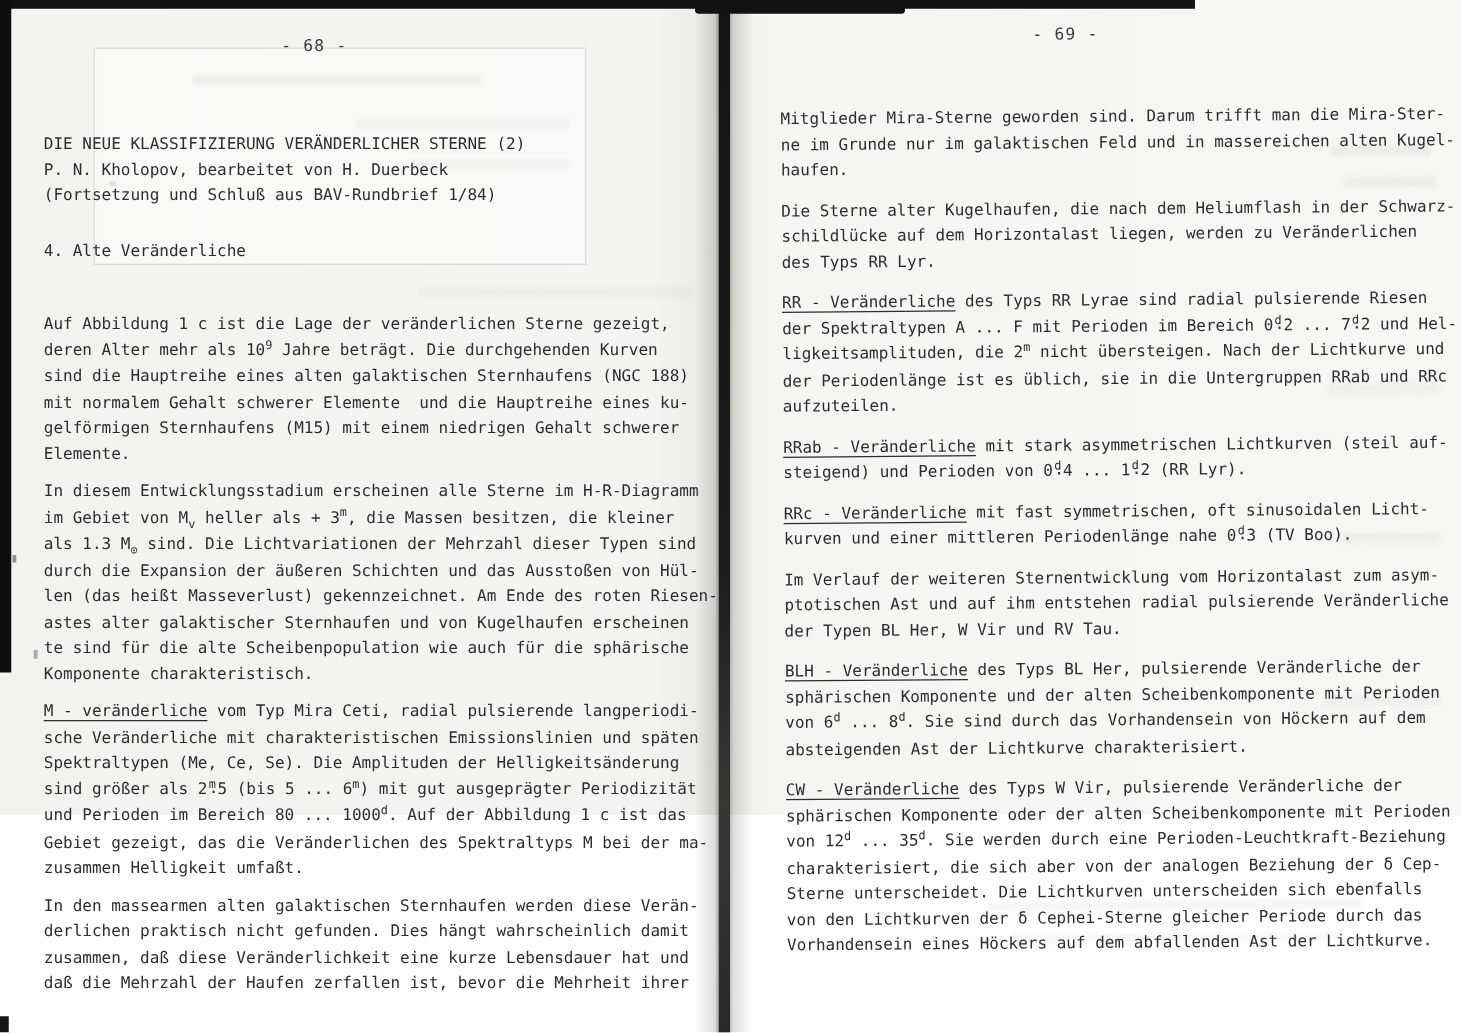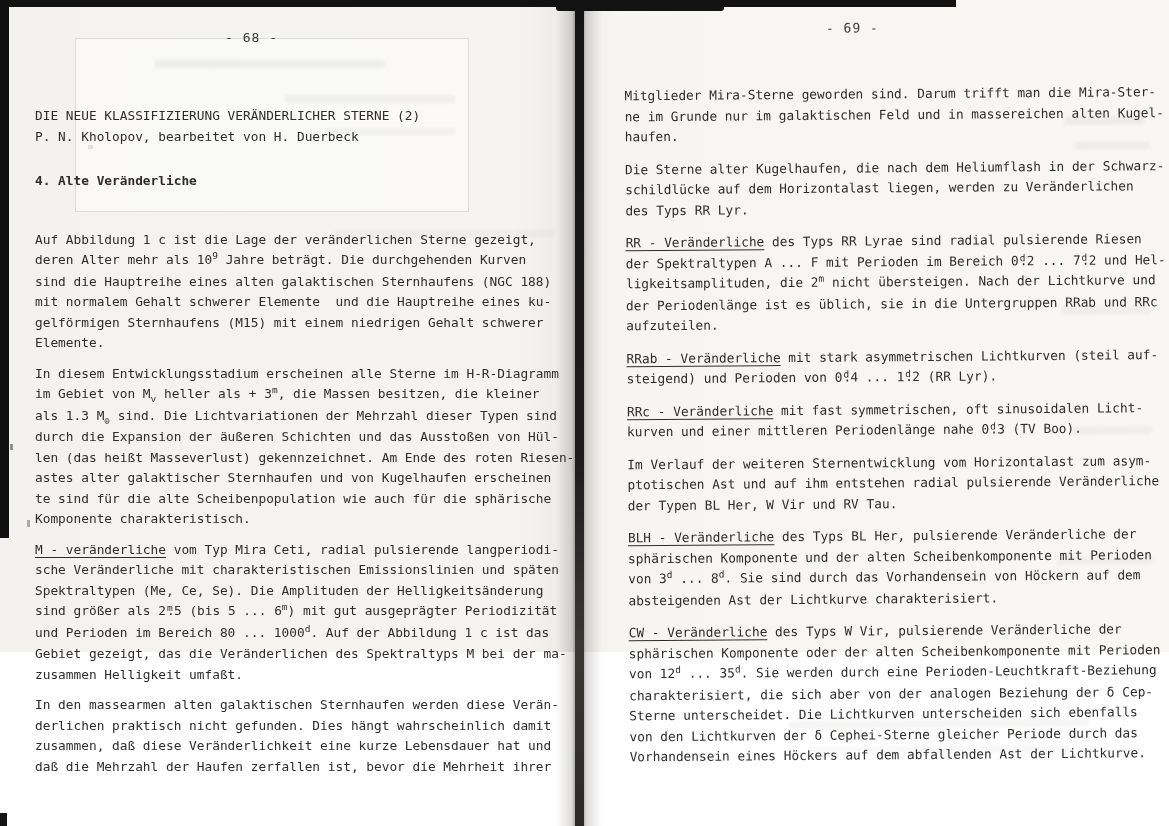--- a/index.html
+++ b/index.html
@@ -37,21 +37,21 @@
   .pageno{position:absolute;font-size:13px;letter-spacing:1px;color:#3a3a3a;white-space:pre;}
   .page-left .pageno{left:190px;top:30px;}
   .page-right .pageno{left:202px;top:22px;}
   .content{position:absolute;left:0;font-size:12.8px;line-height:20.5px;color:#2e2d2c;}
   .page-left .content{top:106px;}
   .page-right .content{top:86px;}
   .tline{white-space:pre;}
   .block{margin:0;}
   .block + .block{margin-top:10px;}
   .page-right .block + .block{margin-top:12px;}
-  .block.title + .block.heading{margin-top:24px;font-weight:bold;}
+  .block.title + .block.heading{margin-top:24px;}
   .block.heading + .block{margin-top:38px;}
   .u{text-decoration:underline;text-underline-offset:3px;text-decoration-thickness:1px;}
   .sup{font-size:9.5px;position:relative;top:-5px;}
   .sub{font-size:9.5px;position:relative;top:4px;}
   .supdot{display:inline-block;position:relative;width:8px;height:1px;vertical-align:baseline;}
   .sd-letter{position:absolute;left:1px;top:-16px;font-size:9.5px;}
   .sd-dot{position:absolute;left:1px;top:-13px;}
   
   .ghost-rect{
     position:absolute;left:40px;top:38px;width:392px;height:172px;
@@ -79,20 +79,21 @@
     <div class="ghost-rect"></div>
     <div class="ghost-bar" style="left:120px;top:60px;width:230px;height:8px;opacity:.10;"></div>
     <div class="ghost-bar" style="left:250px;top:95px;width:170px;height:8px;opacity:.08;"></div>
     <div class="ghost-bar" style="left:290px;top:128px;width:130px;height:7px;opacity:.07;"></div>
     <div class="ghost-bar" style="left:300px;top:230px;width:220px;height:8px;opacity:.06;"></div>
     <div class="pageno">- 68 -</div>
     <div class="content">
         <div class="block title">
           <div class="tline"><span>DIE NEUE KLASSIFIZIERUNG VERÄNDERLICHER STERNE (2)</span></div>
           <div class="tline"><span>P. N. Kholopov, bearbeitet von H. Duerbeck</span></div>
+          <div class="tline"><span>(Fortsetzung und Schluß aus BAV-Rundbrief 1/84)</span></div>
         </div>
         <div class="block heading">
           <div class="tline"><span>4. Alte Veränderliche</span></div>
         </div>
         <div class="block para">
           <div class="tline"><span>Auf Abbildung 1 c ist die Lage der veränderlichen Sterne gezeigt,</span></div>
           <div class="tline"><span>deren Alter mehr als 10</span><span class="sup">9</span><span> Jahre beträgt. Die durchgehenden Kurven</span></div>
           <div class="tline"><span>sind die Hauptreihe eines alten galaktischen Sternhaufens (NGC 188)</span></div>
           <div class="tline"><span>mit normalem Gehalt schwerer Elemente  und die Hauptreihe eines ku-</span></div>
           <div class="tline"><span>gelförmigen Sternhaufens (M15) mit einem niedrigen Gehalt schwerer</span></div>
@@ -162,21 +163,21 @@
           <div class="tline"><span>kurven und einer mittleren Periodenlänge nahe 0</span><span class="supdot"><span class="sd-letter">d</span><span class="sd-dot">.</span></span><span>3 (TV Boo).</span></div>
         </div>
         <div class="block para">
           <div class="tline"><span>Im Verlauf der weiteren Sternentwicklung vom Horizontalast zum asym-</span></div>
           <div class="tline"><span>ptotischen Ast und auf ihm entstehen radial pulsierende Veränderliche</span></div>
           <div class="tline"><span>der Typen BL Her, W Vir und RV Tau.</span></div>
         </div>
         <div class="block para">
           <div class="tline"><span class="u">BLH - Veränderliche</span><span> des Typs BL Her, pulsierende Veränderliche der</span></div>
           <div class="tline"><span>sphärischen Komponente und der alten Scheibenkomponente mit Perioden</span></div>
-          <div class="tline"><span>von 3</span><span class="sup">d</span><span> ... 8</span><span class="sup">d</span><span>. Sie sind durch das Vorhandensein von Höckern auf dem</span></div>
+          <div class="tline"><span>von 6</span><span class="sup">d</span><span> ... 8</span><span class="sup">d</span><span>. Sie sind durch das Vorhandensein von Höckern auf dem</span></div>
           <div class="tline"><span>absteigenden Ast der Lichtkurve charakterisiert.</span></div>
         </div>
         <div class="block para">
           <div class="tline"><span class="u">CW - Veränderliche</span><span> des Typs W Vir, pulsierende Veränderliche der</span></div>
           <div class="tline"><span>sphärischen Komponente oder der alten Scheibenkomponente mit Perioden</span></div>
           <div class="tline"><span>von 12</span><span class="sup">d</span><span> ... 35</span><span class="sup">d</span><span>. Sie werden durch eine Perioden-Leuchtkraft-Beziehung</span></div>
           <div class="tline"><span>charakterisiert, die sich aber von der analogen Beziehung der δ Cep-</span></div>
           <div class="tline"><span>Sterne unterscheidet. Die Lichtkurven unterscheiden sich ebenfalls</span></div>
           <div class="tline"><span>von den Lichtkurven der δ Cephei-Sterne gleicher Periode durch das</span></div>
           <div class="tline"><span>Vorhandensein eines Höckers auf dem abfallenden Ast der Lichtkurve.</span></div>

